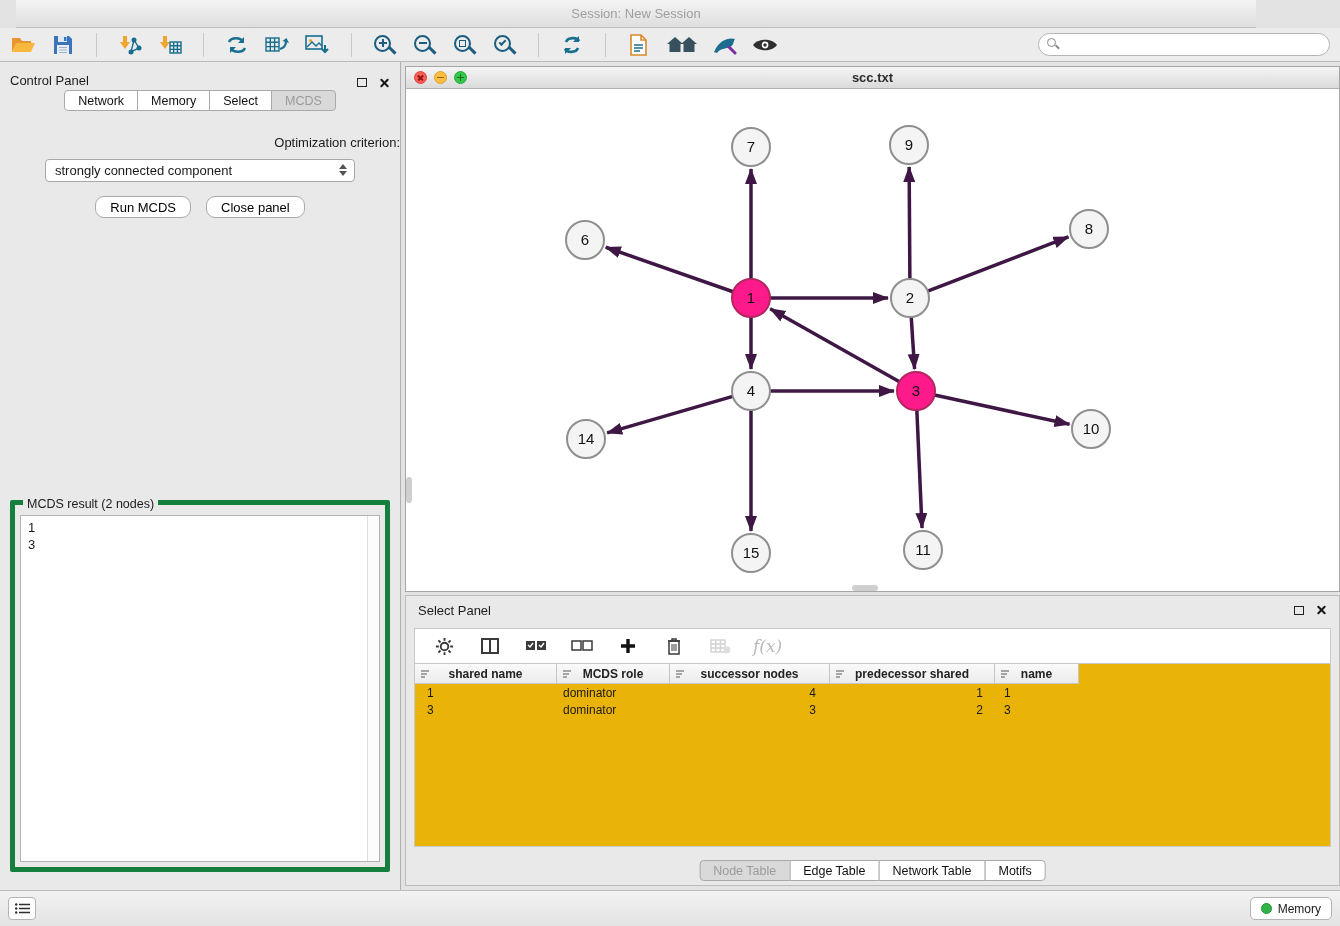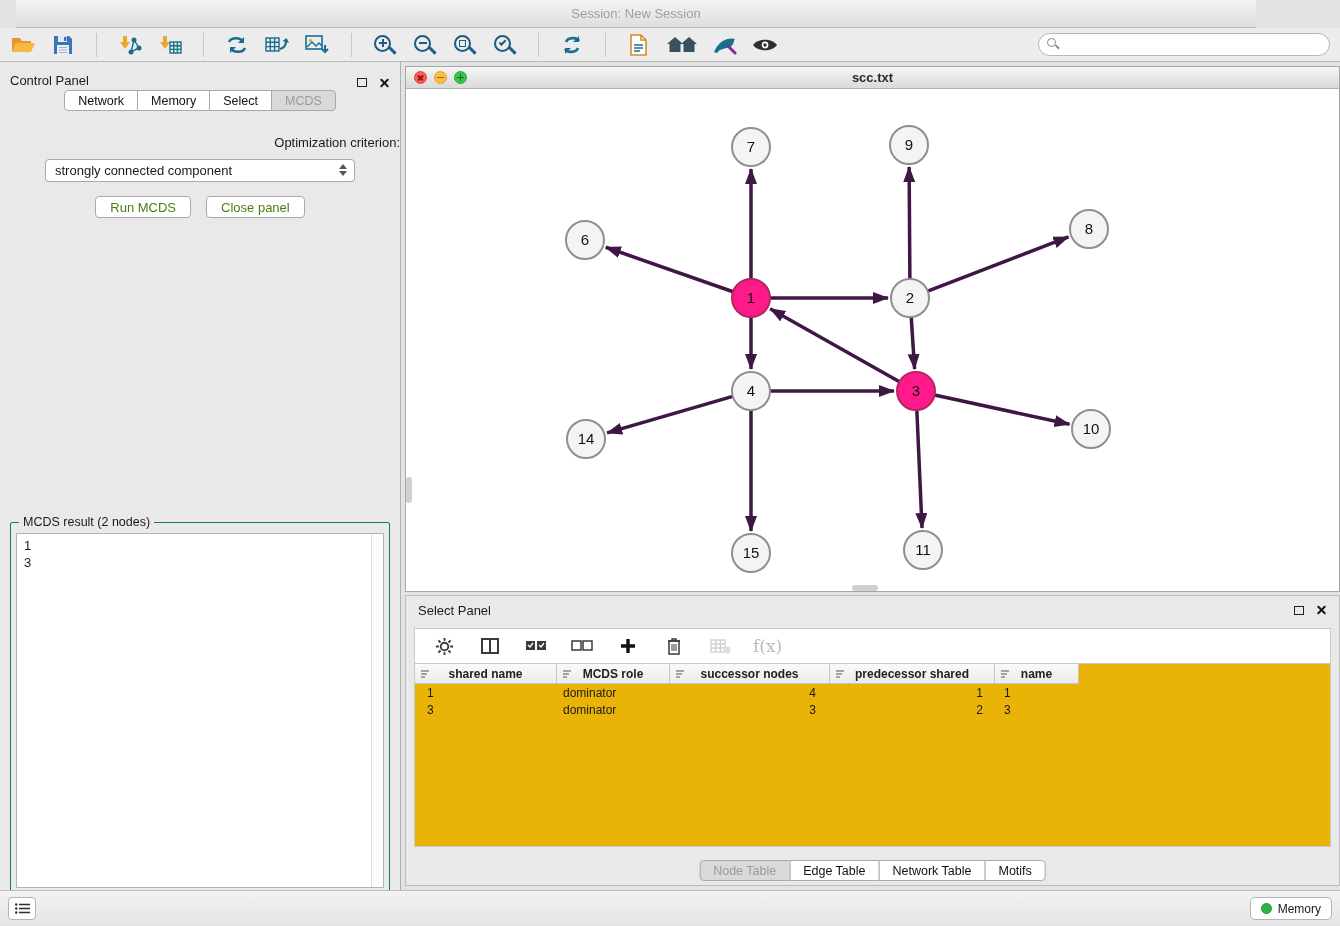--- a/index.html
+++ b/index.html
@@ -40,22 +40,22 @@
   .seg-tab{height:21px;padding:0 13px;background:#fff;border:1px solid #a9a9a9;font-size:12.5px;display:flex;align-items:center;margin-left:-1px;color:#111}
   .seg-tab:first-child{border-radius:4px 0 0 4px;margin-left:0}
   .seg-tab:last-child{border-radius:0 4px 4px 0}
   .seg-tab.selected{background:#d9d9d9;color:#9b9b9b}
   .opt-label{text-align:right;font-size:13px;margin-top:24px}
   .dropdown{position:relative;width:310px;height:23px;margin:9px auto 0;background:#fff;border:1px solid #a8a8a8;border-radius:4px;display:flex;align-items:center;padding:0 24px 0 9px;font-size:13px}
   .dd-arrows{position:absolute;right:7px;top:4px;display:flex;flex-direction:column;align-items:center}
   .tri-up{width:0;height:0;border-left:4px solid transparent;border-right:4px solid transparent;border-bottom:5px solid #555;margin-bottom:2px}
   .tri-down{width:0;height:0;border-left:4px solid transparent;border-right:4px solid transparent;border-top:5px solid #555}
   .cp-buttons{display:flex;justify-content:center;gap:15px;margin-top:14px}
-  .btn{height:22px;padding:0 14px;background:#fff;border:1px solid #aaa;border-radius:4px;font-size:13px;display:flex;align-items:center;color:#4d7c0f}
-  .result-group{position:absolute;left:10px;top:460px;width:380px;height:372px;border:1px solid #15803d;border-radius:2px}
+  .btn{height:22px;padding:0 14px;background:#fff;border:1px solid #aaa;border-radius:9px;font-size:13px;display:flex;align-items:center;color:#000000}
+  .result-group{position:absolute;left:10px;top:438px;width:380px;height:372px;border:5px solid #15803d;border-radius:2px}
   .result-legend{position:absolute;top:-8px;left:8px;background:#e9e9e9;padding:0 4px;font-size:12.5px}
   .result-box{position:absolute;left:5px;top:10px;right:5px;bottom:5px;background:#fff;border:1px solid #b3b3b3}
   .result-lines{padding:3px 7px;font-size:13px;line-height:17px}
   .result-scrollbar{position:absolute;top:0;right:0;width:12px;height:100%;border-left:1px solid #dedede;background:#fcfcfc}
 
   
   .net-window{position:absolute;left:405px;top:66px;width:935px;height:526px;border:1px solid #a6a6a6;background:#fff}
   .nw-titlebar{height:22px;background:linear-gradient(#f5f5f5,#dadada);border-bottom:1px solid #b1b1b1;position:relative;display:flex;align-items:center;justify-content:center}
   .nw-title{font-size:13px;color:#2b2b2b;font-weight:bold}
   .tls{position:absolute;left:8px;top:4px;display:flex;gap:7px}
@@ -81,21 +81,21 @@
   .th .sort-ic{position:absolute;left:5px;top:5px}
   .c0{width:142px}.c1{width:113px}.c2{width:160px}.c3{width:165px}.c4{width:84px}
   .tr{display:flex;height:17px;font-size:12px;align-items:center}
   .td{overflow:hidden;white-space:nowrap}
   .td.c0{padding-left:12px}
   .td.c1{padding-left:6px}
   .td.c2{text-align:right;padding-right:14px}
   .td.c3{text-align:right;padding-right:12px}
   .td.c4{padding-left:9px}
   .tp-tabs{position:absolute;left:50%;bottom:4px;transform:translateX(-50%);display:flex}
-  .fx{font-family:"DejaVu Serif",serif;font-size:17px;color:#b9b9b9}
+  .fx{font-family:"DejaVu Serif",serif;font-style:italic;font-size:17px;color:#b9b9b9}
   .icon-dim{opacity:.45}
 
   
   .statusbar{position:absolute;left:0;bottom:0;width:1340px;height:36px;background:linear-gradient(#f2f2f2,#e3e3e3);border-top:1px solid #bdbdbd;display:flex;align-items:center;padding:0 8px}
   .sb-btn{width:28px;height:23px;background:#fff;border:1px solid #b4b4b4;border-radius:4px;display:flex;align-items:center;justify-content:center}
   .mem-btn{margin-left:auto;height:23px;background:#fff;border:1px solid #b4b4b4;border-radius:5px;display:flex;align-items:center;gap:6px;padding:0 10px;font-size:12px}
   .mem-dot{width:11px;height:11px;border-radius:50%;background:#2fb344;border:1px solid #279339}
 </style>
 </head>
 <body>

